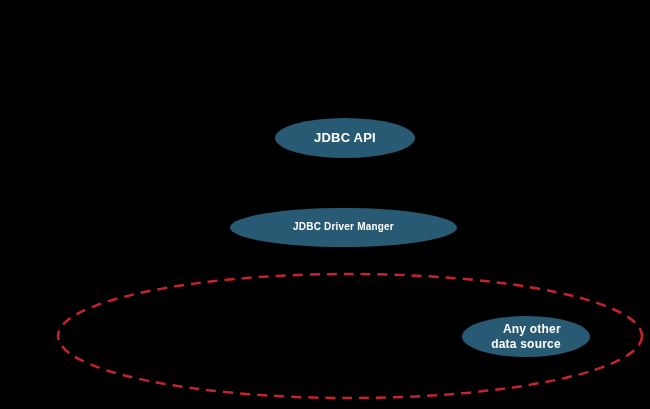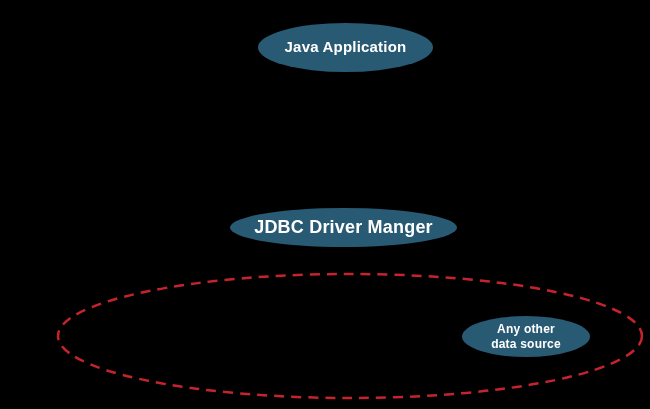--- a/index.html
+++ b/index.html
@@ -40,38 +40,38 @@
     color: var(--node-text, #ffffff);
     font-weight: bold;
     letter-spacing: 0.2px;
   }
   .node span {
     white-space: pre-line;
     line-height: 1.25;
   }
   .n-java   { left: 258px; top: 23px;  width: 175px; height: 49px; font-size: 15px; }
   .n-api    { left: 275px; top: 118px; width: 140px; height: 40px; font-size: 13px; }
-  .n-mgr    { left: 230px; top: 208px; width: 227px; height: 39px; font-size: 18px; }
+  .n-mgr    { left: 230px; top: 208px; width: 227px; height: 39px; font-size: 10px; }
   .n-mysql  { left: 120px; top: 315px; width: 130px; height: 39px; font-size: 13px; }
   .n-oracle { left: 287px; top: 315px; width: 130px; height: 40px; font-size: 13px; }
-  .n-other  { left: 462px; top: 316px; width: 128px; height: 41px; font-size: 12px; }
+  .n-other  { left: 462px; top: 316px; width: 128px; height: 41px; font-size: 12px; text-align: right; }
 </style>
 </head>
 <body>
 
 <div class="canvas">
 
   <svg class="dashed-svg" viewBox="0 0 650 409">
     <ellipse cx="350" cy="336" rx="292" ry="62"></ellipse>
   </svg>
 
-  <div class="node n-java">
-    <span>Java Application</span>
+
+  <div class="node n-api">
+    <span>JDBC API</span>
   </div>
-
 
   <div class="node n-mgr">
     <span>JDBC Driver Manger</span>
   </div>
 
 
 
   <div class="node n-other">
     <span>Any other
 data source</span>

